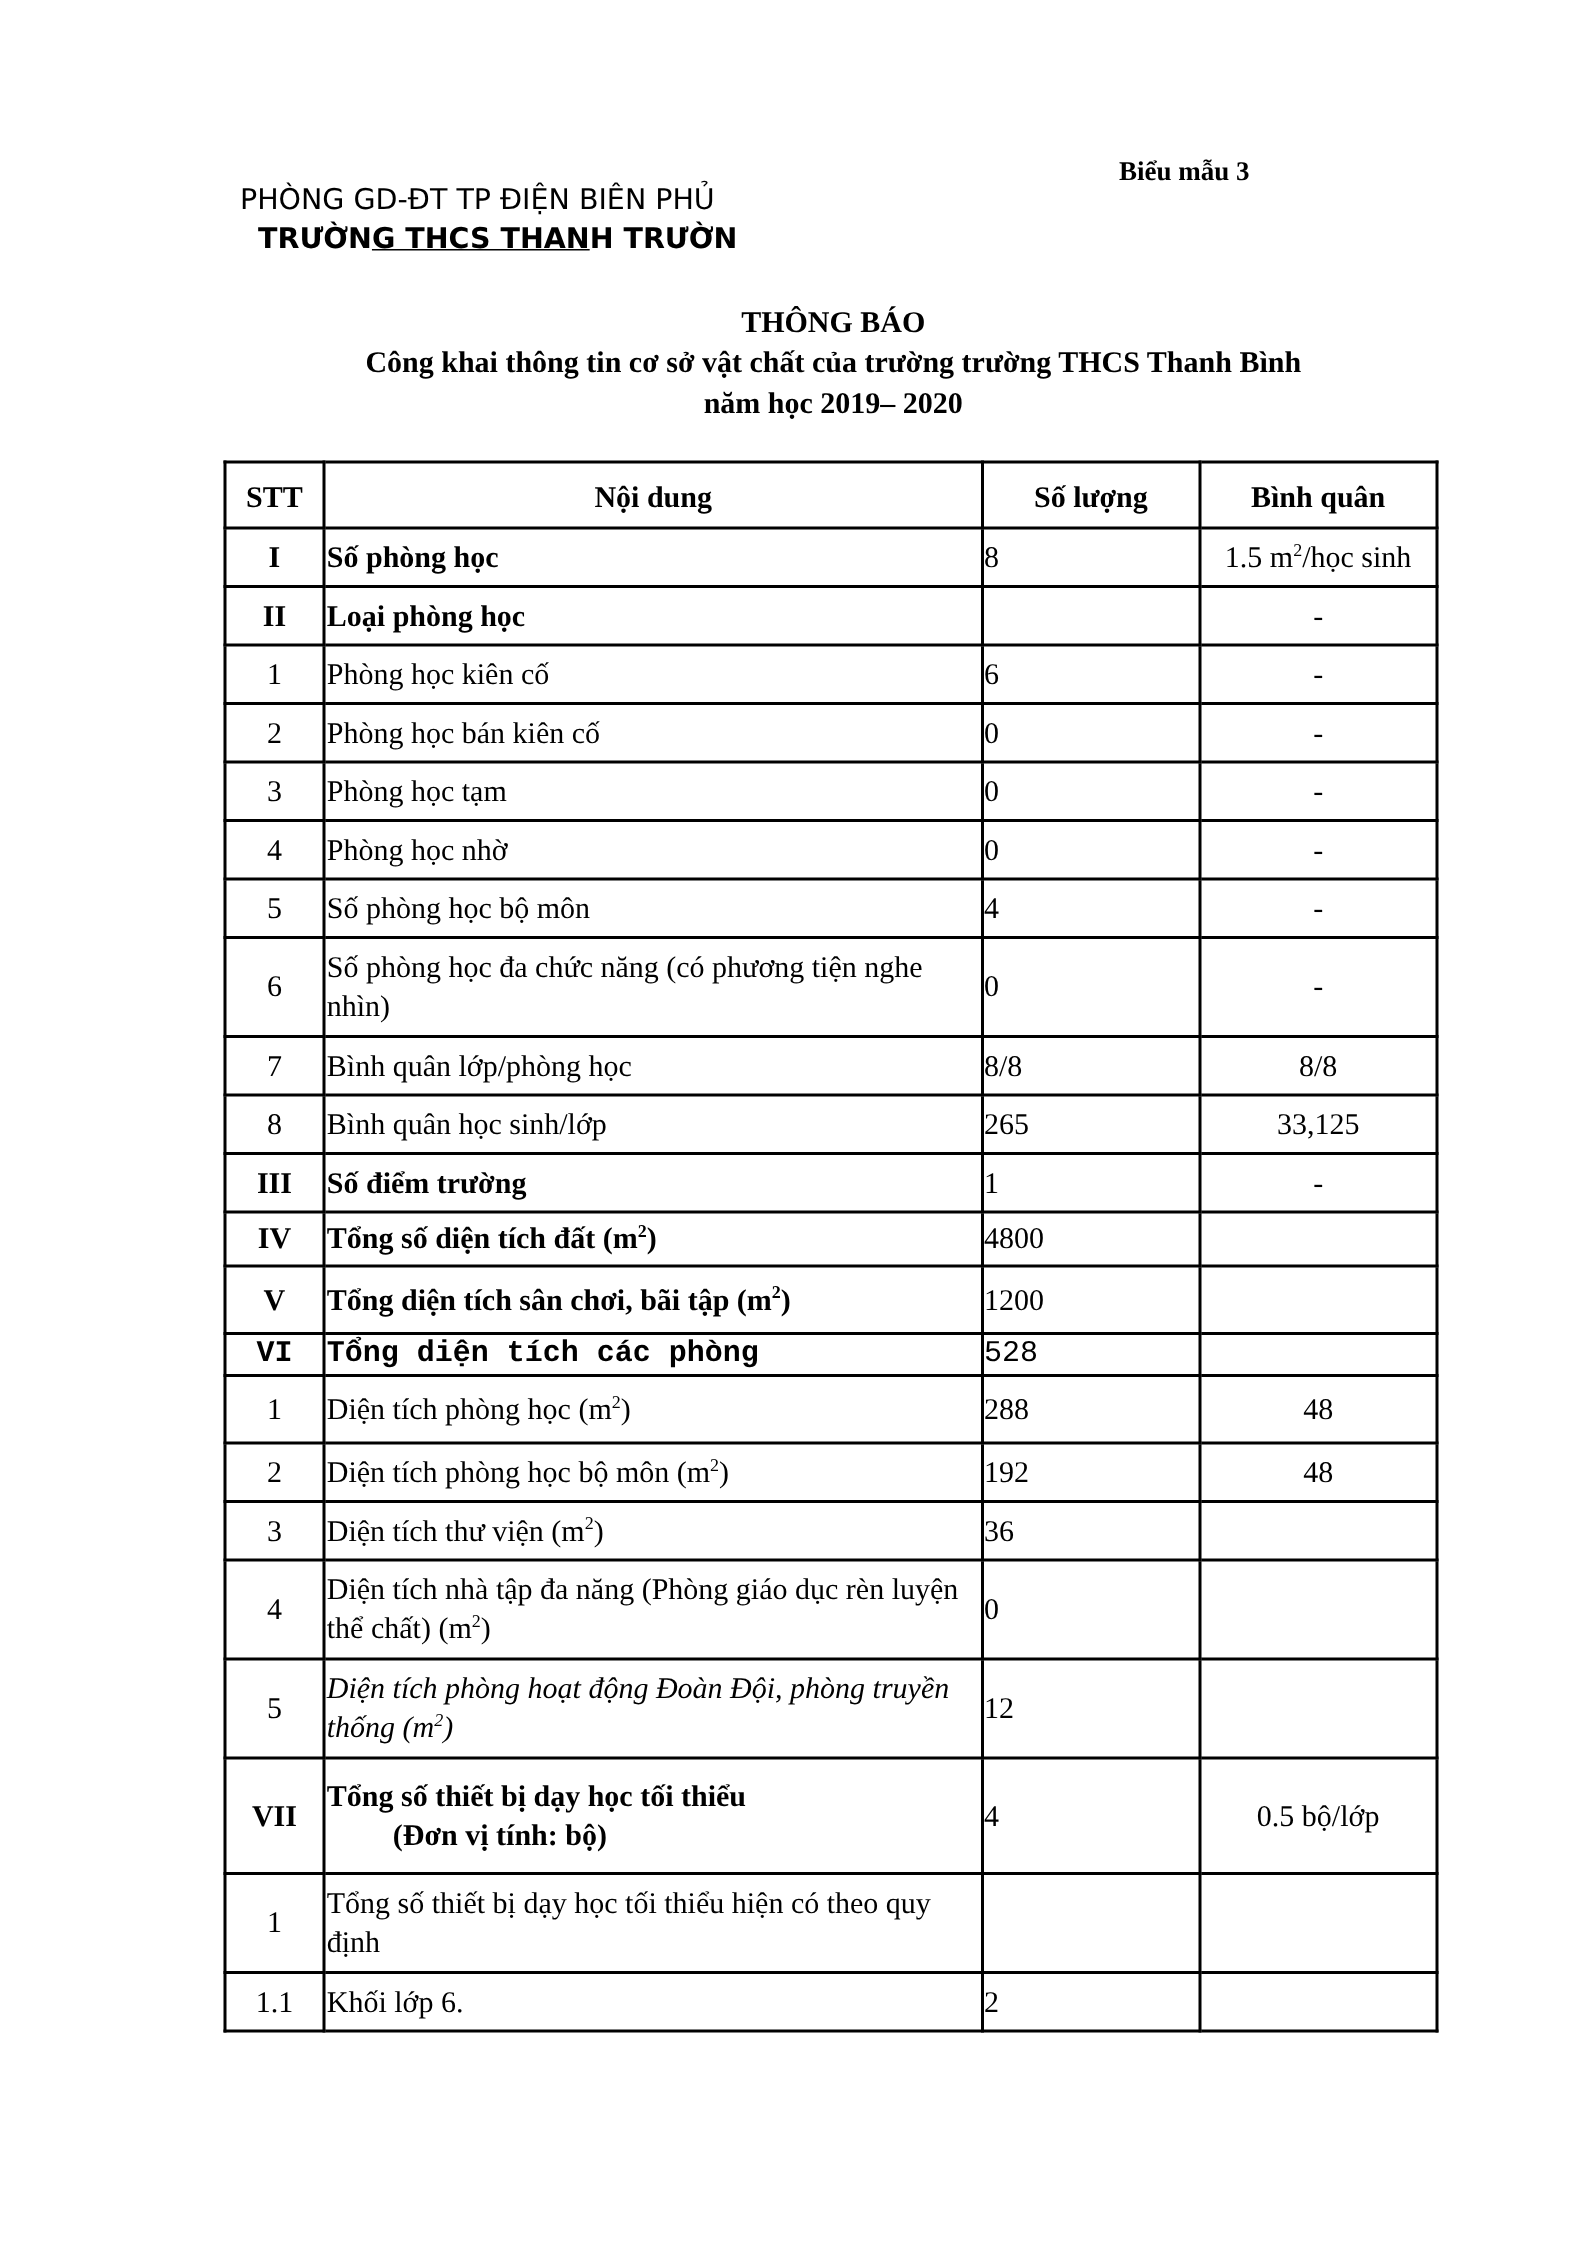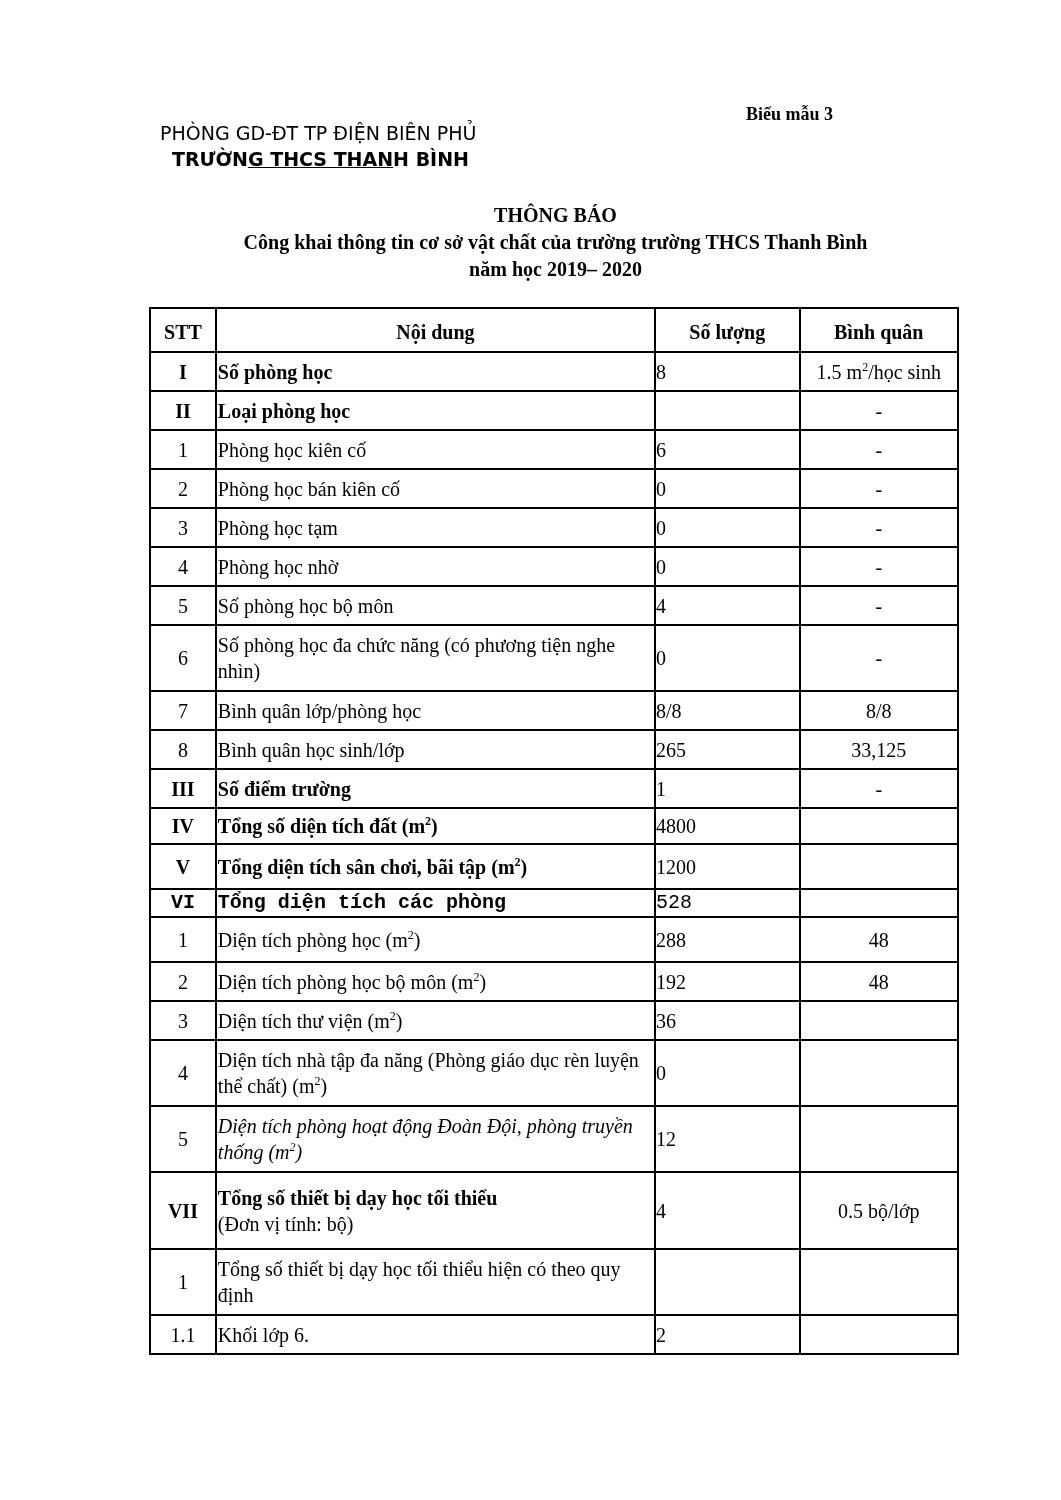--- a/index.html
+++ b/index.html
@@ -13,29 +13,29 @@
     .title-block div { display: block; }
     table.facilities { position: absolute; left: 149px; top: 307px; width: 810px; border-collapse: collapse; font-family: "Liberation Serif", serif; font-size: 20px; border-radius: 22px; }
     table.facilities td, table.facilities th { border: 2px solid #000; padding: 0; vertical-align: middle; line-height: 26px; }
     table.facilities th { font-weight: bold; height: 38px; padding-top: 4px; }
     .c-stt { width: 64px; text-align: center; }
     .c-content { width: 438px; text-align: left; padding-left: 1px !important; }
     .c-qty { width: 143px; }
     .c-avg { width: 157px; text-align: center; }
     tr.bold .c-stt, tr.bold .c-content { font-weight: bold; }
     tr.ital .c-content { font-style: italic; }
-    .sub { font-weight: normal; display: block; }
+    .sub { font-weight: bold; display: block; margin-left: 44px; }
     sup { font-size: 12px; line-height: 0; }
   </style>
 </head>
 <body>
 
 <div class="hdr-left">
   <span class="l1">PHÒNG GD-ĐT TP ĐIỆN BIÊN PHỦ</span>
-  <span class="l2"><span>TRƯỜN</span><span class="ul">G THCS THAN</span><span>H BÌNH</span></span>
+  <span class="l2"><span>TRƯỜN</span><span class="ul">G THCS THAN</span><span>H TRƯỜN</span></span>
 </div>
 <div class="hdr-right">Biểu mẫu 3</div>
 
 <div class="title-block">
   <div>THÔNG BÁO</div>
   <div>Công khai thông tin cơ sở vật chất của trường trường THCS Thanh Bình</div>
   <div>năm học 2019– 2020</div>
 </div>
 
 <table class="facilities">

